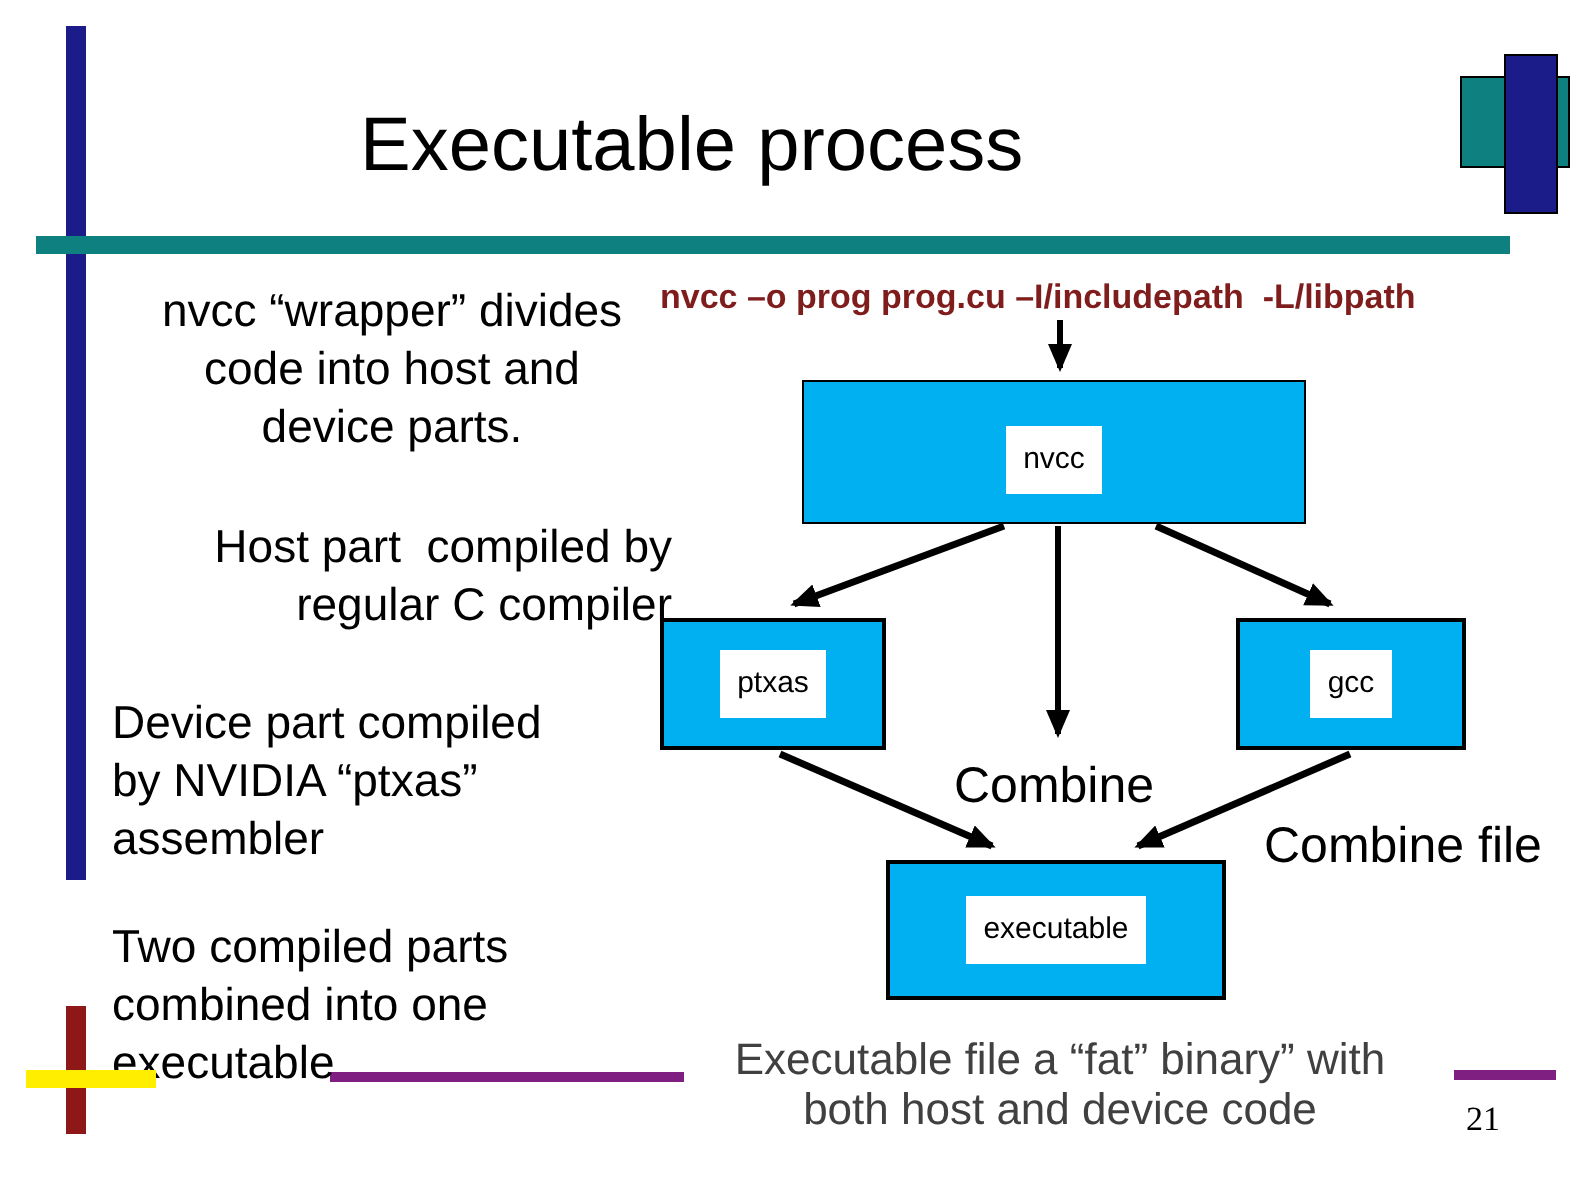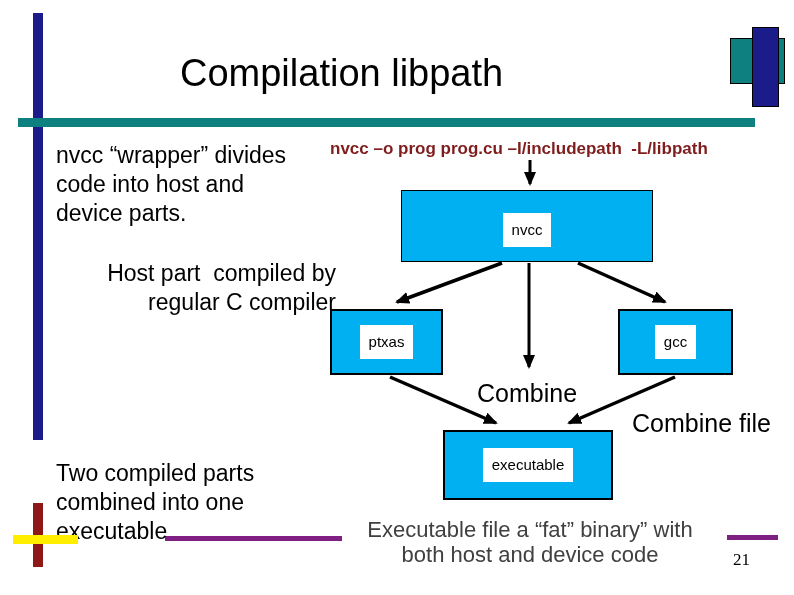--- a/index.html
+++ b/index.html
@@ -23,21 +23,21 @@
   
   .title{
     position:absolute;left:180px;top:52px;
     font-size:38px;color:#000;white-space:nowrap;
   }
   .bullet{
     position:absolute;left:56px;width:280px;
     font-size:23px;line-height:29px;color:#000;
     white-space:pre-wrap;
   }
-  .b1{top:141px;} .b2{top:259px;text-align:right;} .b3{top:347px;} .b4{top:459px;}
+  .b1{top:141px;text-align:center;} .b2{top:259px;text-align:right;} .b3{top:347px;} .b4{top:459px;}
   .command{
     position:absolute;left:330px;top:139px;
     font-size:17px;font-weight:bold;color:#7f1d1d;white-space:pre;
   }
   
   .node{
     position:absolute;background:#00b0f0;border:1px solid #000;
     display:flex;align-items:center;justify-content:center;
     box-sizing:border-box;
   }
@@ -72,27 +72,30 @@
 
   <div class="bar-navy"></div>
   <div class="bar-darkred"></div>
   <div class="rule-teal"></div>
   <div class="sq-teal"></div>
   <div class="sq-navy"></div>
   <div class="line-yellow"></div>
   <div class="line-purple-left"></div>
   <div class="line-purple-right"></div>
 
-  <div class="title">Compilation libpath</div>
+  <div class="title">Executable process</div>
 
   <div class="bullet b1">nvcc “wrapper” divides
 code into host and
 device parts.</div>
   <div class="bullet b2">Host part  compiled by
 regular C compiler</div>
+  <div class="bullet b3">Device part compiled
+by NVIDIA “ptxas”
+assembler</div>
   <div class="bullet b4">Two compiled parts
 combined into one
 executable</div>
 
   <div class="command">nvcc –o prog prog.cu –I/includepath  -L/libpath</div>
 
   <div class="node node-nvcc">
     <span class="node-label">nvcc</span>
   </div>
   <div class="node node-ptxas">

